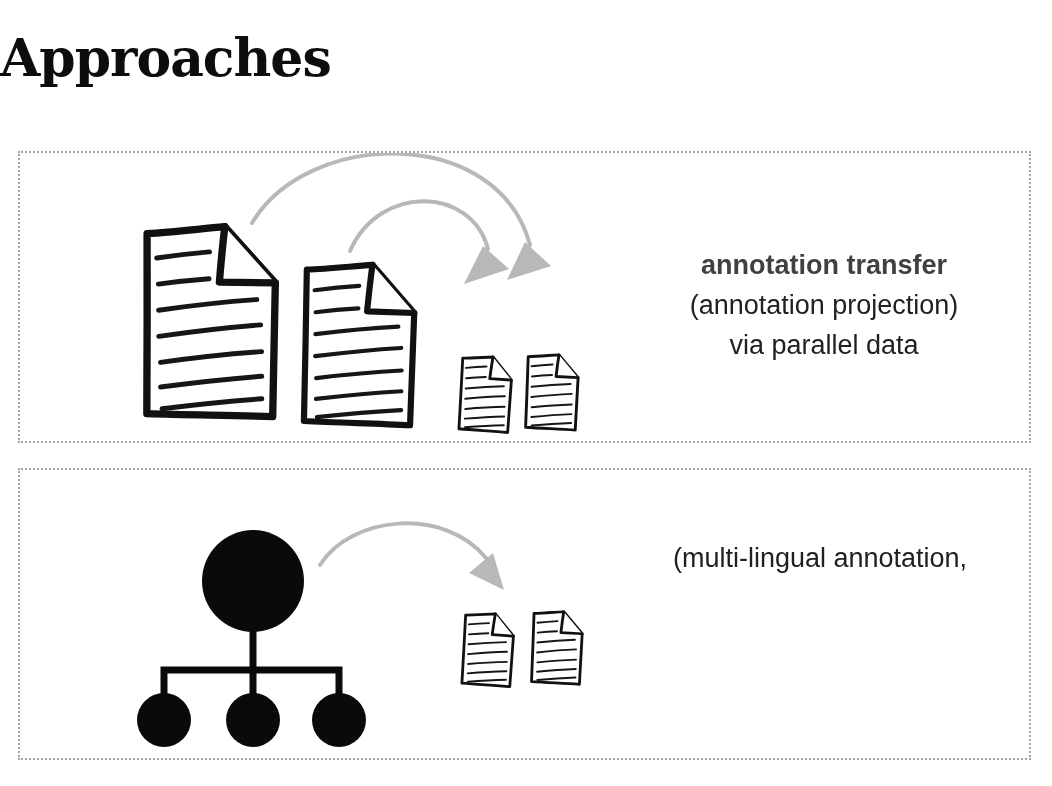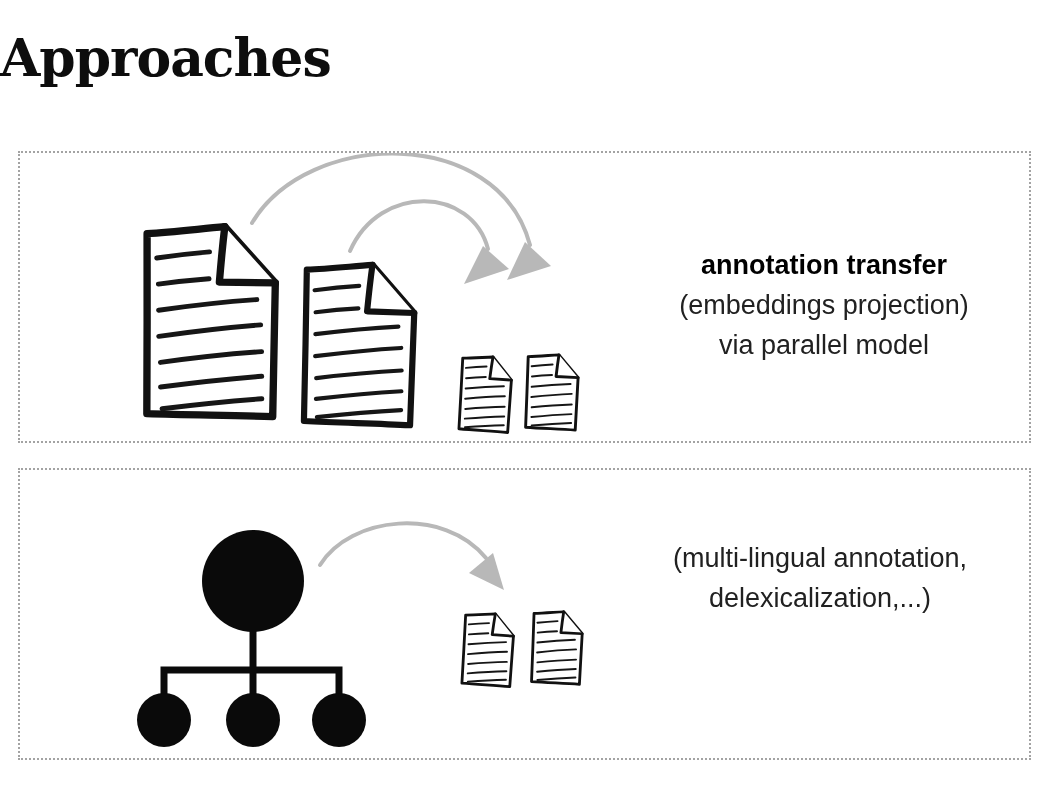--- a/index.html
+++ b/index.html
@@ -52,21 +52,21 @@
     width: 448px;
     text-align: center;
     color: #212121;
     font-size: 27px;
     line-height: 40px;
   }
   .caption-top { left: 580px; top: 92px; }
   .caption-bottom { left: 576px; top: 68px; }
   .caption-heading {
     font-weight: 700;
-    color: #000000;
+    color: #404040;
   }
   .doc-stroke {
     fill: #ffffff;
     stroke: #111111;
     stroke-width: 5;
     stroke-linecap: round;
     stroke-linejoin: round;
   }
   .doc-flap {
     fill: #ffffff;
@@ -139,22 +139,22 @@
       <g transform="translate(437,201) scale(0.57,0.57) rotate(1 50 70)">
         <use href="#doc-sym"></use>
       </g>
       <g transform="translate(503,199) scale(0.58,0.57)">
         <use href="#doc-sym"></use>
       </g>
     </svg>
 
     <div class="caption caption-top">
       <div class="caption-heading">annotation transfer</div>
-      <div class="caption-line">(embeddings projection)</div>
-      <div class="caption-line">via parallel model</div>
+      <div class="caption-line">(annotation projection)</div>
+      <div class="caption-line">via parallel data</div>
     </div>
   </section>
 
   <section class="panel panel-bottom">
 
     <svg class="panel-illustration" viewBox="0 0 1009 288">
 
       <g>
         <path class="arrow-curve" d="M300,95 C330,46 424,36 466,88"></path>
         <polygon class="arrow-head" points="484,120 449,103 473,83"></polygon>
@@ -173,17 +173,16 @@
       <g transform="translate(440,141) scale(0.56,0.55) rotate(1 50 70)">
         <use href="#doc-sym"></use>
       </g>
       <g transform="translate(509,139) scale(0.56,0.55)">
         <use href="#doc-sym"></use>
       </g>
     </svg>
 
     <div class="caption caption-bottom">
       <div class="caption-line">(multi-lingual annotation,</div>
-      <div class="caption-line">delexicalization,...)</div>
     </div>
   </section>
 
 </div>
 
 </body></html>

